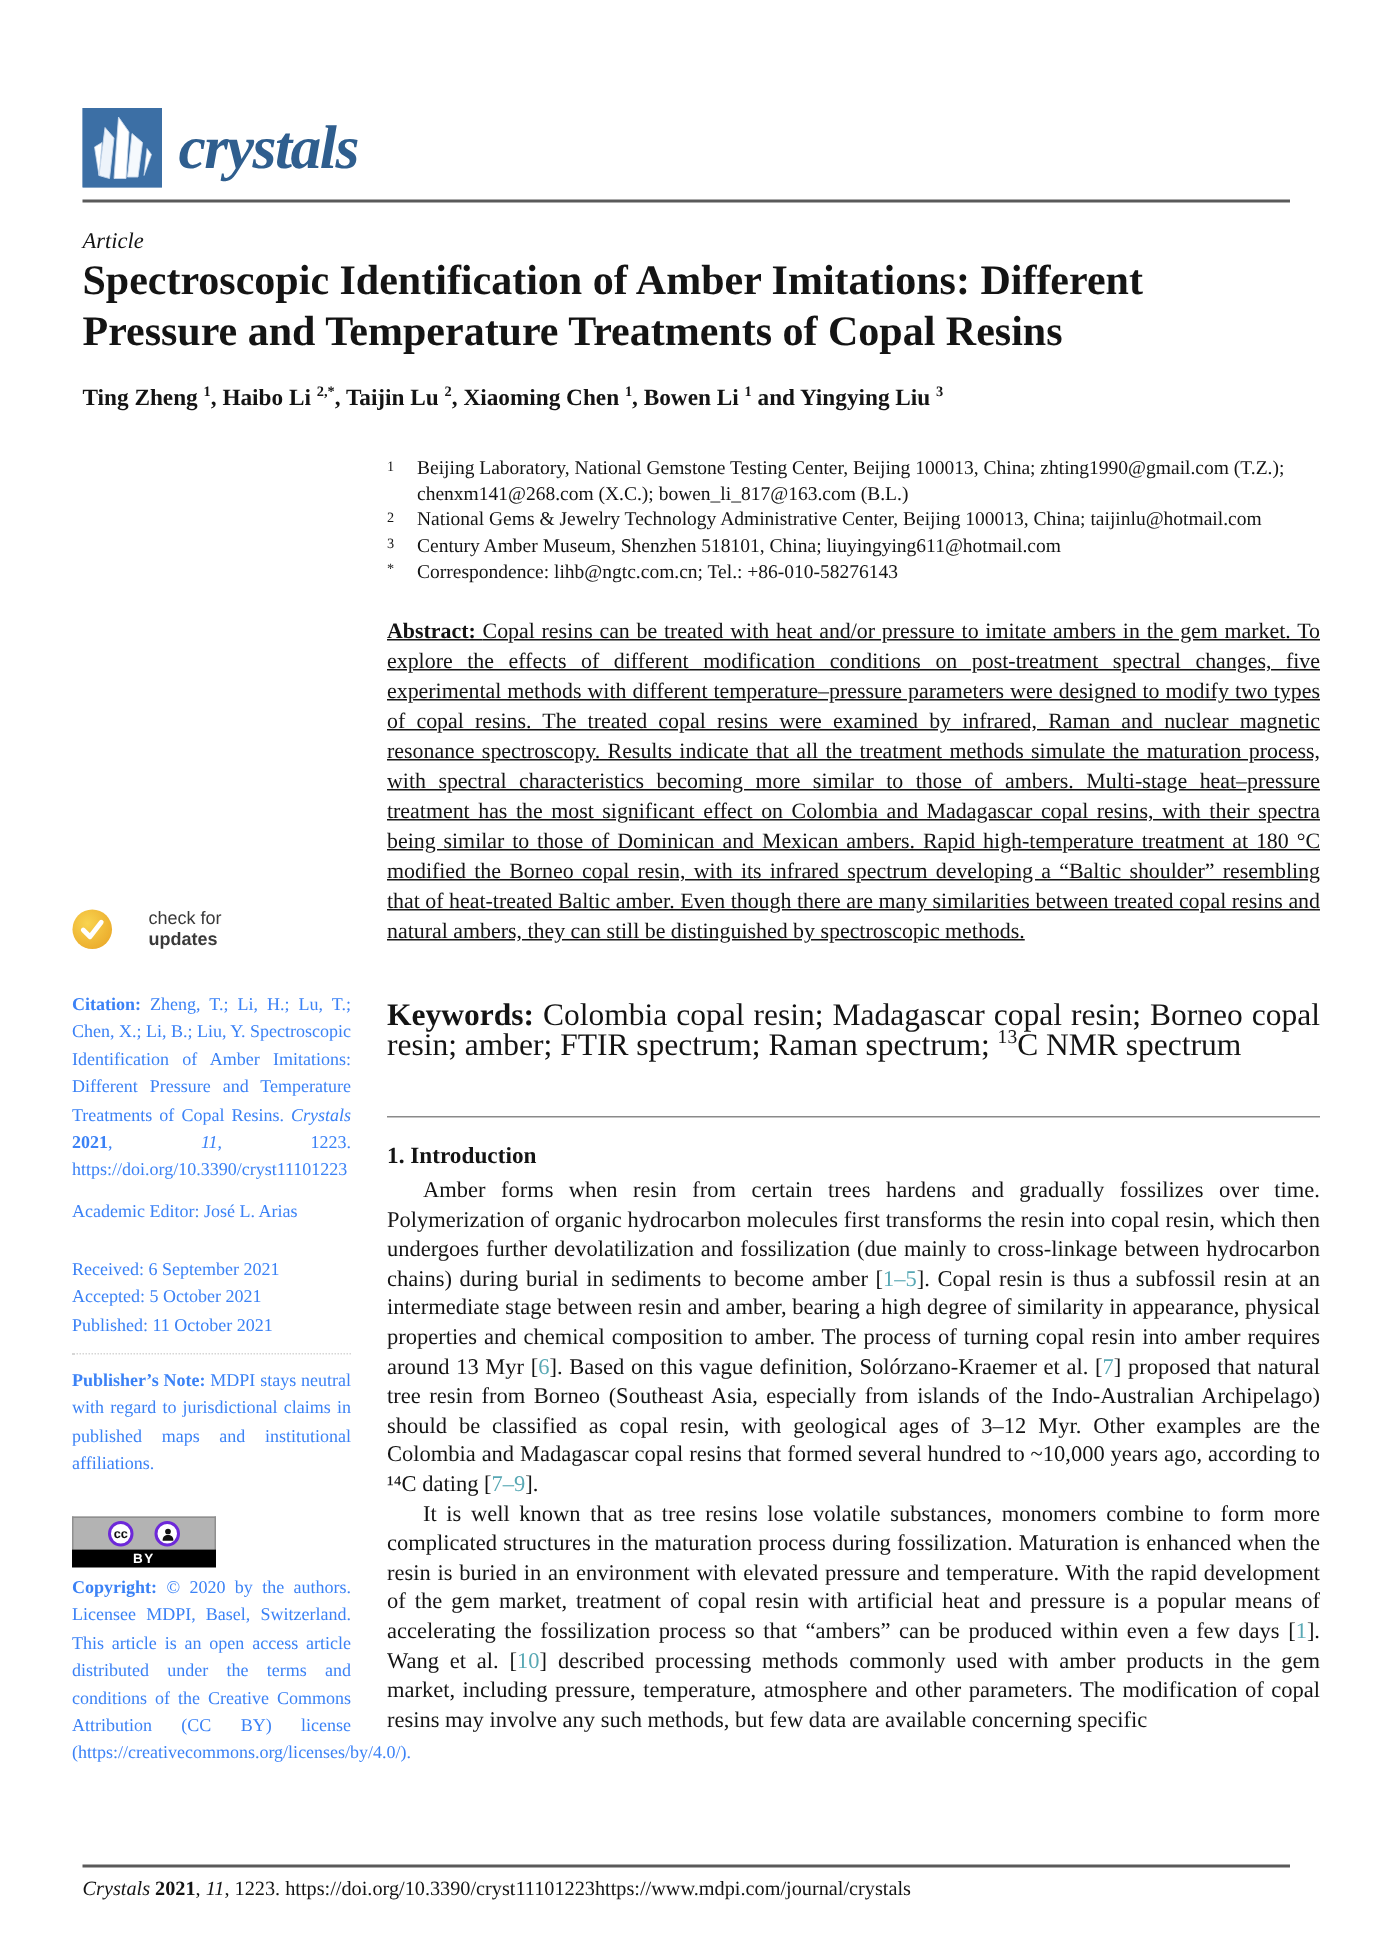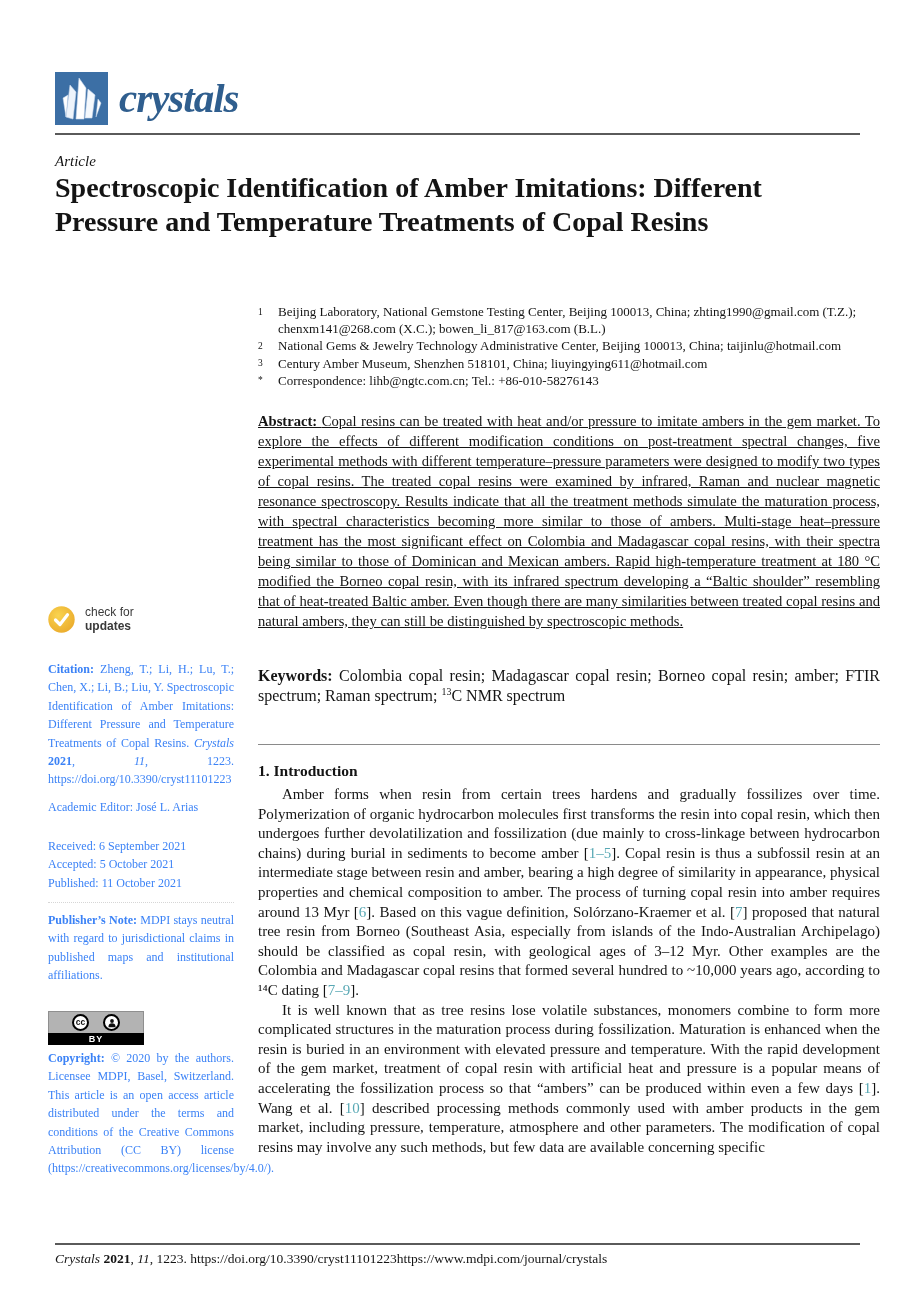--- a/index.html
+++ b/index.html
@@ -26,43 +26,43 @@
   
   .article-label{position:absolute;left:55px;top:153px;font-style:italic;font-size:15px;}
   .title{position:absolute;left:55px;top:171px;width:790px;font-size:28px;font-weight:bold;line-height:1.23;margin:0;}
   .authors{position:absolute;left:55px;top:257px;width:805px;font-size:15.5px;font-weight:bold;}
   
   .affiliations{position:absolute;left:258px;top:303px;width:622px;font-size:13px;line-height:17.2px;}
   .aff-row{display:flex;}
   .aff-marker{flex:none;width:20px;font-size:9.5px;position:relative;top:0.5px;}
   .aff-text{flex:1;}
   .abstract{position:absolute;left:258px;top:411px;width:622px;font-size:14.6px;line-height:20px;text-align:justify;margin:0;text-decoration:underline;}
-  .keywords{position:absolute;left:258px;top:666px;width:622px;font-size:16px;line-height:20px;text-align:justify;margin:0;}
+  .keywords{position:absolute;left:258px;top:666px;width:622px;font-size:21px;line-height:20px;text-align:justify;margin:0;}
   .rule-content{position:absolute;left:258px;top:744px;width:622px;border-top:1px solid #8a8a8a;}
   .section-heading{position:absolute;left:258px;top:762px;width:622px;font-size:15.5px;font-weight:bold;margin:0;}
   .paras{position:absolute;left:258px;top:785px;width:622px;font-size:15px;line-height:19.6px;text-align:justify;}
   .body-para{margin:0;text-indent:24px;}
   .cite{color:var(--accent-teal);}
   
   .side-text{font-size:12px;line-height:18.4px;text-align:justify;color:#3b82f6;hyphens:auto;}
-  .check-badge{position:absolute;left:48px;top:606px;display:flex;align-items:center;gap:10px;cursor:pointer;}
+  .check-badge{position:absolute;left:48px;top:606px;display:flex;align-items:center;gap:24px;cursor:pointer;}
   .check-text{font-family:"Liberation Sans","DejaVu Sans",sans-serif;font-size:12px;line-height:13.5px;color:#3a3a3a;}
   .check-text .b{font-weight:bold;display:block;}
   .citation{position:absolute;left:48px;top:660px;width:186px;}
   .academic{position:absolute;left:48px;top:798px;width:186px;text-align:left;}
   .dates{position:absolute;left:48px;top:837px;width:186px;}
   .dates p{margin:0;}
   .sidebar-divider{position:absolute;left:48px;top:902px;width:186px;border-top:1px dotted #d6d6d6;}
   .pubnote{position:absolute;left:48px;top:911px;width:186px;}
   .copyright{position:absolute;left:48px;top:1049px;width:186px;}
   
   .cc-badge{position:absolute;left:48px;top:1011px;width:96px;height:34px;cursor:pointer;}
   .cc-top{height:22px;background:#b3b3b3;border:1px solid #8f8f8f;border-bottom:none;
     display:flex;align-items:center;justify-content:center;gap:14px;}
-  .cc-circle{width:17px;height:17px;border-radius:50%;background:#fff;border:2px solid #000000;
+  .cc-circle{width:17px;height:17px;border-radius:50%;background:#fff;border:2px solid #6d28d9;
     display:flex;align-items:center;justify-content:center;
     font-family:"Liberation Sans","DejaVu Sans",sans-serif;font-size:8.5px;font-weight:bold;color:#101010;line-height:1;}
   .cc-bottom{height:12px;background:#000;color:#fff;text-align:center;
     font-family:"Liberation Sans","DejaVu Sans",sans-serif;font-size:9px;font-weight:bold;letter-spacing:1px;line-height:12px;}
   
   .rule-footer{position:absolute;left:55px;top:1243px;width:805px;border-top:2px solid #5a5a5a;}
   .footer{position:absolute;left:55px;top:1251px;width:805px;display:flex;justify-content:flex-start;font-size:13.5px;}
   
   .seg-bold{font-weight:bold;}
   .seg-italic{font-style:italic;}
@@ -85,20 +85,21 @@
           <polygon points="43,27 46,31 41,45" fill="#ffffff" stroke="#c9d9ec" stroke-width="0.5"></polygon>
         </svg>
       </div>
       <span class="logo-text">crystals</span>
     </div>
   </div>
   <div class="rule-header"></div>
 
   <div class="article-label">Article</div>
   <h1 class="title">Spectroscopic Identification of Amber Imitations: Different Pressure and Temperature Treatments of Copal Resins</h1>
+  <div class="authors"><span>Ting Zheng </span><span class="seg-sup">1</span><span>, Haibo Li </span><span class="seg-sup">2,*</span><span>, Taijin Lu </span><span class="seg-sup">2</span><span>, Xiaoming Chen </span><span class="seg-sup">1</span><span>, Bowen Li </span><span class="seg-sup">1</span><span> and Yingying Liu </span><span class="seg-sup">3</span></div>
 
   <div class="affiliations">
       <div class="aff-row">
         <span class="aff-marker">1</span>
         <span class="aff-text">Beijing Laboratory, National Gemstone Testing Center, Beijing 100013, China; zhting1990@gmail.com (T.Z.); chenxm141@268.com (X.C.); bowen_li_817@163.com (B.L.)</span>
       </div>
       <div class="aff-row">
         <span class="aff-marker">2</span>
         <span class="aff-text">National Gems &amp; Jewelry Technology Administrative Center, Beijing 100013, China; taijinlu@hotmail.com</span>
       </div>

